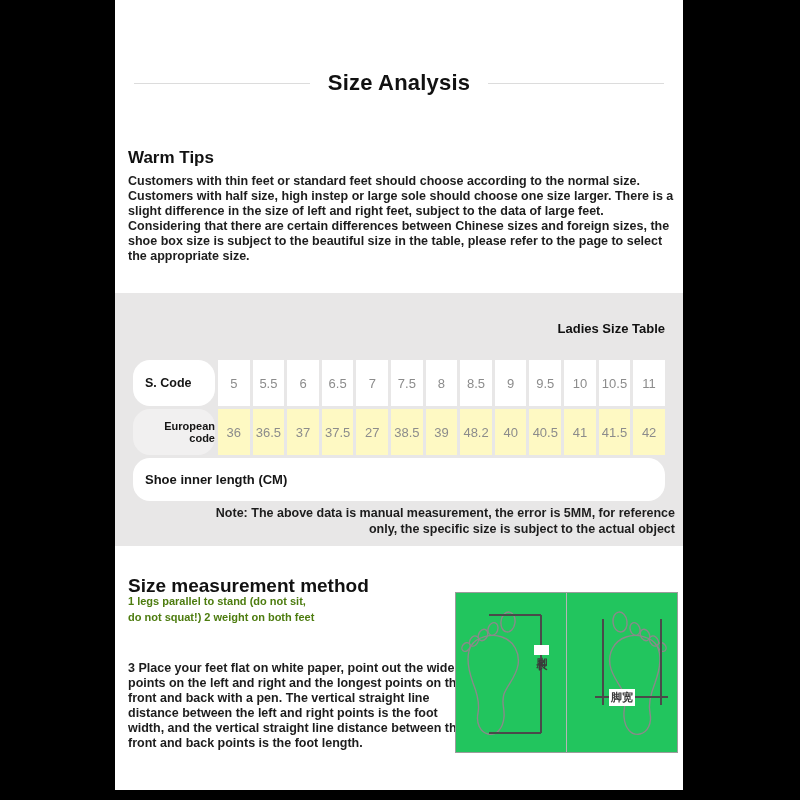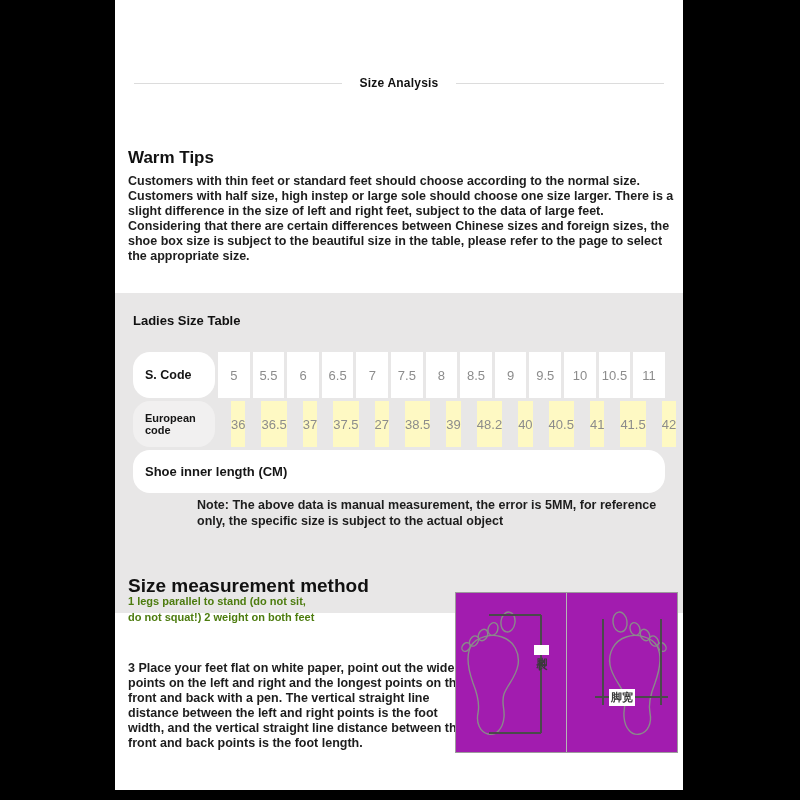--- a/index.html
+++ b/index.html
@@ -11,39 +11,39 @@
   .content {
     position:absolute; left:115px; top:0; width:568px; height:790px;
     background:#ffffff; overflow:hidden;
   }
   
   .title-row {
     position:absolute; top:72px; left:19px; right:19px;
     display:flex; align-items:center; gap:18px; height:22px;
   }
   .title-row .rule { flex:1; height:1px; background:#dcdcdc; }
-  .page-title { font-size:12px; font-weight:bold; color:#111; letter-spacing:.2px; white-space:nowrap; }
+  .page-title { font-size:22px; font-weight:bold; color:#111; letter-spacing:.2px; white-space:nowrap; }
 
   
   .warm-tips-heading { position:absolute; top:140px; left:13px; font-size:17px; font-weight:bold; color:#111;margin-top:8px; }
   .intro {
     position:absolute; top:174px; left:13px; width:548px;
     font-size:12.5px; font-weight:bold; color:#1d1d1d; line-height:14.9px;
   }
 
   
   .gray-section {
-    position:absolute; top:293px; left:0; width:568px; height:320px;
-    background:#e8e7e7; box-sizing:border-box; padding:20px 18px 0 18px;
+    position:absolute; top:293px; left:0; width:568px; height:253px;
+    background:#e8e7e7; box-sizing:border-box; padding:28px 18px 0 18px;text-align:right;
   }
   .table-title { font-size:13px; font-weight:bold; color:#111; }
   .size-table { margin-top:24px; }
   .trow { display:flex; gap:3px; margin-bottom:3px; }
   .trow-0 { height:46px; }
-  .trow-1 { height:46px;gap:16px; }
+  .trow-1 { height:46px; }
   .trow-2 { height:43px; }
   .tlabel {
     flex:0 0 82px; width:82px; box-sizing:border-box;
     display:flex; align-items:center; padding-left:12px;
     background:#fff; font-size:12.5px; font-weight:bold; color:#151515;border-radius:17px;
   }
   .tcell {
     flex:1; display:flex; align-items:center; justify-content:center;
     background:#fff; font-size:13px; color:#8c8c8c;
   }
@@ -63,21 +63,21 @@
     white-space:pre-line;
   }
   .description {
     position:absolute; top:661px; left:13px; width:338px;
     font-size:12.5px; font-weight:bold; color:#1d1d1d; line-height:14.9px;
   }
 
   
   .diagram {
     position:absolute; top:592px; left:340px; width:221px; height:159px;
-    background:#a21caf; border:1px solid #9c9c9c; display:flex; box-sizing:content-box;
+    background:#22c55e; border:1px solid #9c9c9c; display:flex; box-sizing:content-box;
   }
   .panel { flex:1; position:relative; }
   .panel-left { border-right:1px solid #b5b5b5; }
   .panel svg { position:absolute; left:0; top:0; }
   .flabel-v {
     position:absolute; left:78px; top:52px;
     writing-mode:vertical-rl; text-orientation:upright;
     background:#fff; padding:3px 0; font-size:11px; font-weight:bold;
     color:#3a3a3a; letter-spacing:2px;
   }

